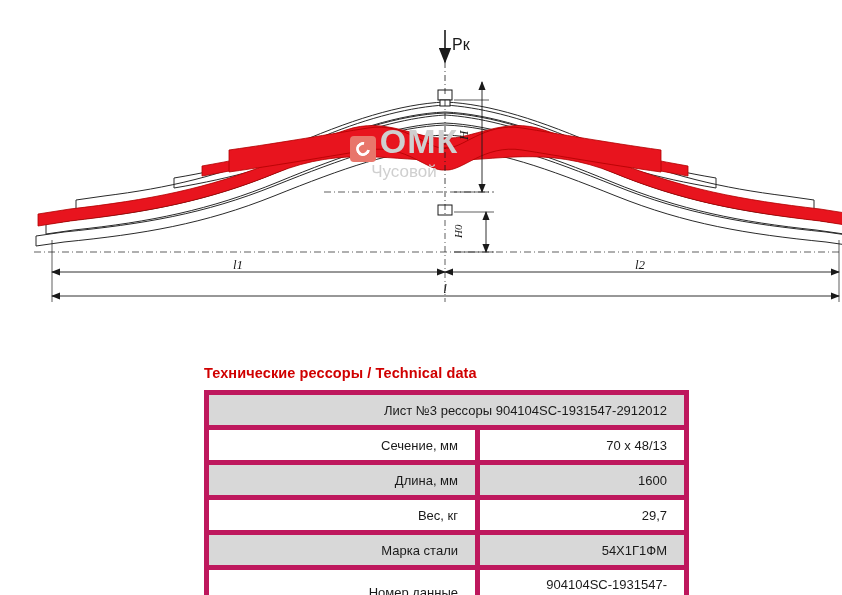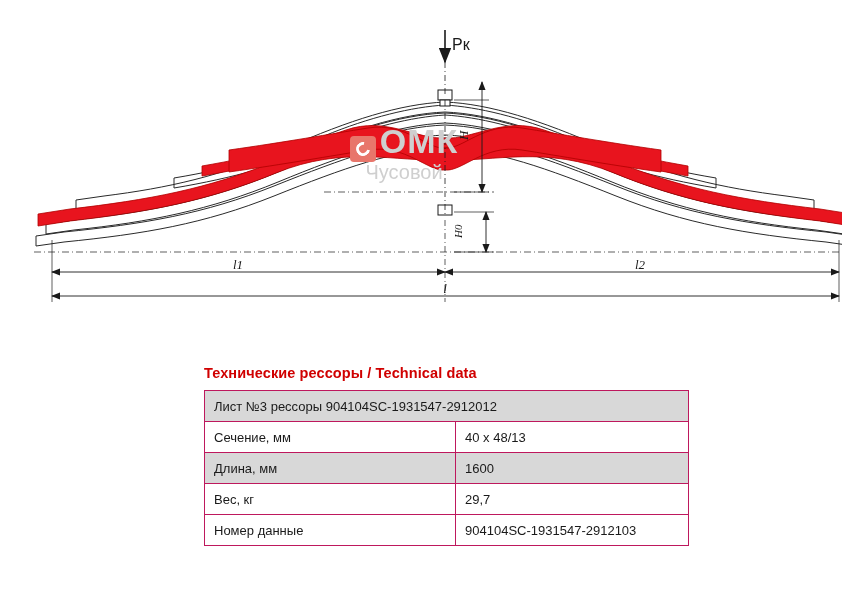--- a/index.html
+++ b/index.html
@@ -43,21 +43,21 @@
     user-select: none;
   }
   .wm-omk .omk-mark {
     font-size: 34px;
     font-weight: bold;
     letter-spacing: 1px;
     line-height: 26px;
     color: #cfcfcf;
   }
   .wm-omk .omk-sub {
-    font-size: 20px;
+    font-size: 17px;
     line-height: 20px;
     color: #cfcfcf;
   }
   .wm-omk .omk-logo {
     width: 26px;
     height: 26px;
     background: #e8766b;
     border-radius: 4px;
     display: inline-block;
     vertical-align: middle;
@@ -107,24 +107,25 @@
     margin-bottom: 9px;
     letter-spacing: 0.1px;
   }
   table.spec {
     border-collapse: collapse;
     width: 485px;
     font-size: 13px;
     color: #1a1a1a;
   }
   table.spec td {
-    border: 1px solid #be185d;
-    padding: 7px 9px;
+    border: 5px solid #be185d;
+    padding: 7px 17px;
     height: 16px;
     vertical-align: middle;
+    text-align: right;
   }
   table.spec tr.shaded td {
     background: #d8d8d8;
   }
   table.spec td.label {
     width: 232px;
   }
   table.spec td.header-cell {
     font-weight: normal;
   }
@@ -239,30 +240,34 @@
 
   <div id="table-block">
     <div id="table-title">Технические рессоры / Technical data</div>
     <table class="spec">
       <tbody>
         <tr class="shaded">
           <td class="header-cell" colspan="2">Лист №3 рессоры 904104SC-1931547-2912012</td>
         </tr>
         <tr>
           <td class="label">Сечение, мм</td>
-          <td>40 х 48/13</td>
+          <td>70 х 48/13</td>
         </tr>
         <tr class="shaded">
           <td class="label">Длина, мм</td>
           <td>1600</td>
         </tr>
         <tr>
           <td class="label">Вес, кг</td>
           <td>29,7</td>
         </tr>
+        <tr class="shaded">
+          <td class="label">Марка стали</td>
+          <td>54Х1Г1ФМ</td>
+        </tr>
         <tr>
           <td class="label">Номер данные</td>
           <td>904104SC-1931547-2912103</td>
         </tr>
       </tbody>
     </table>
   </div>
 
 </div>
 

